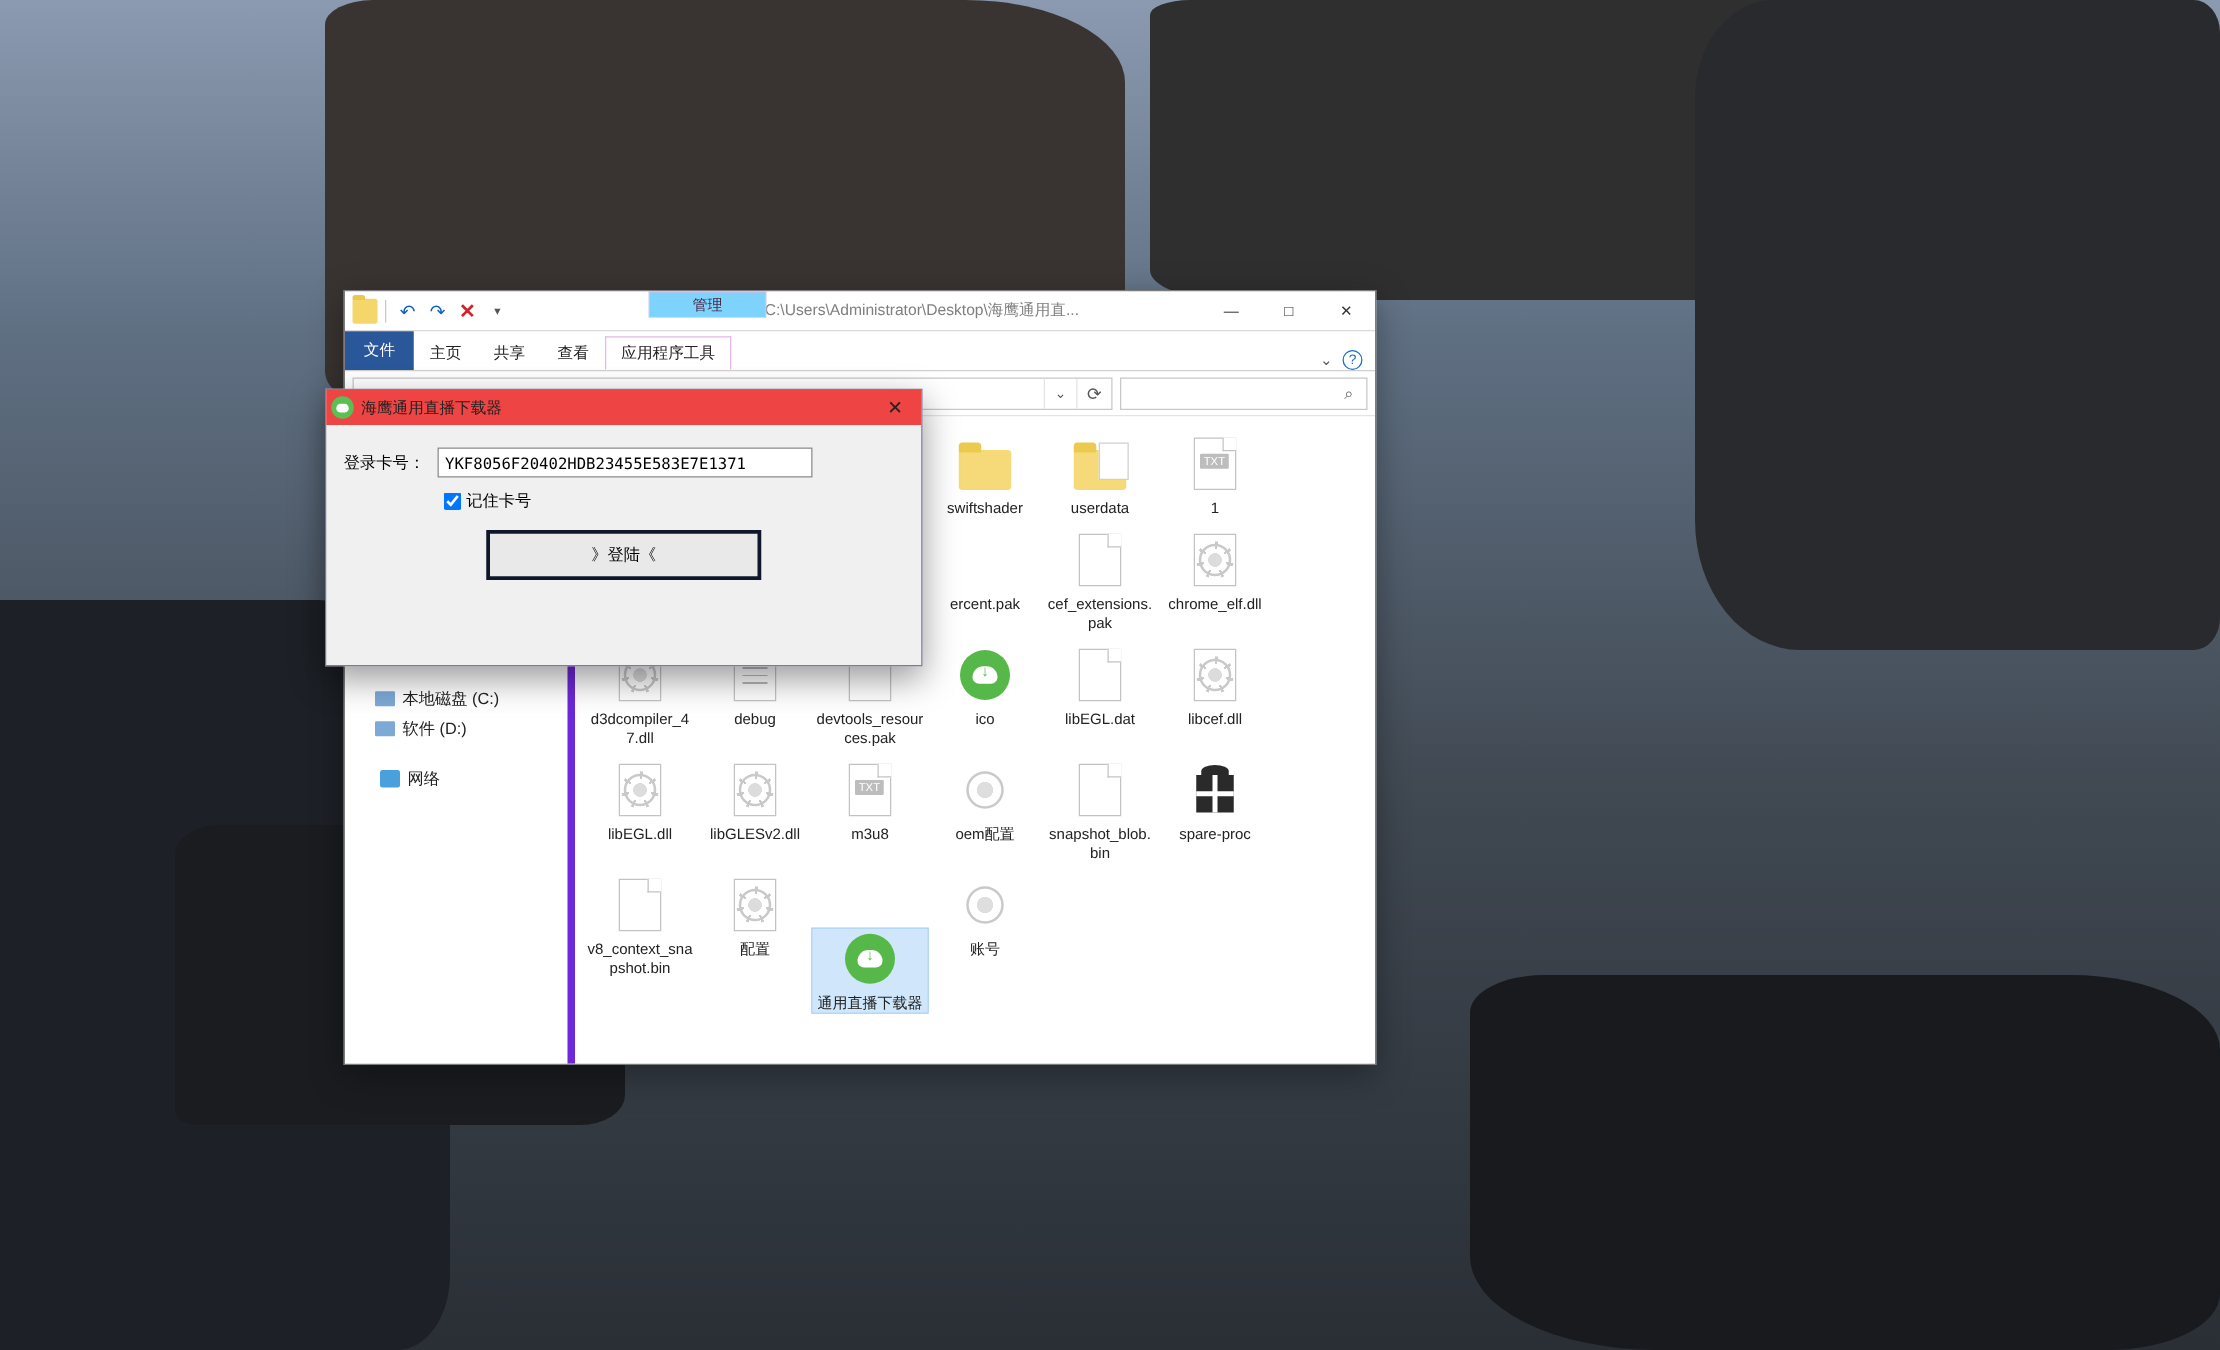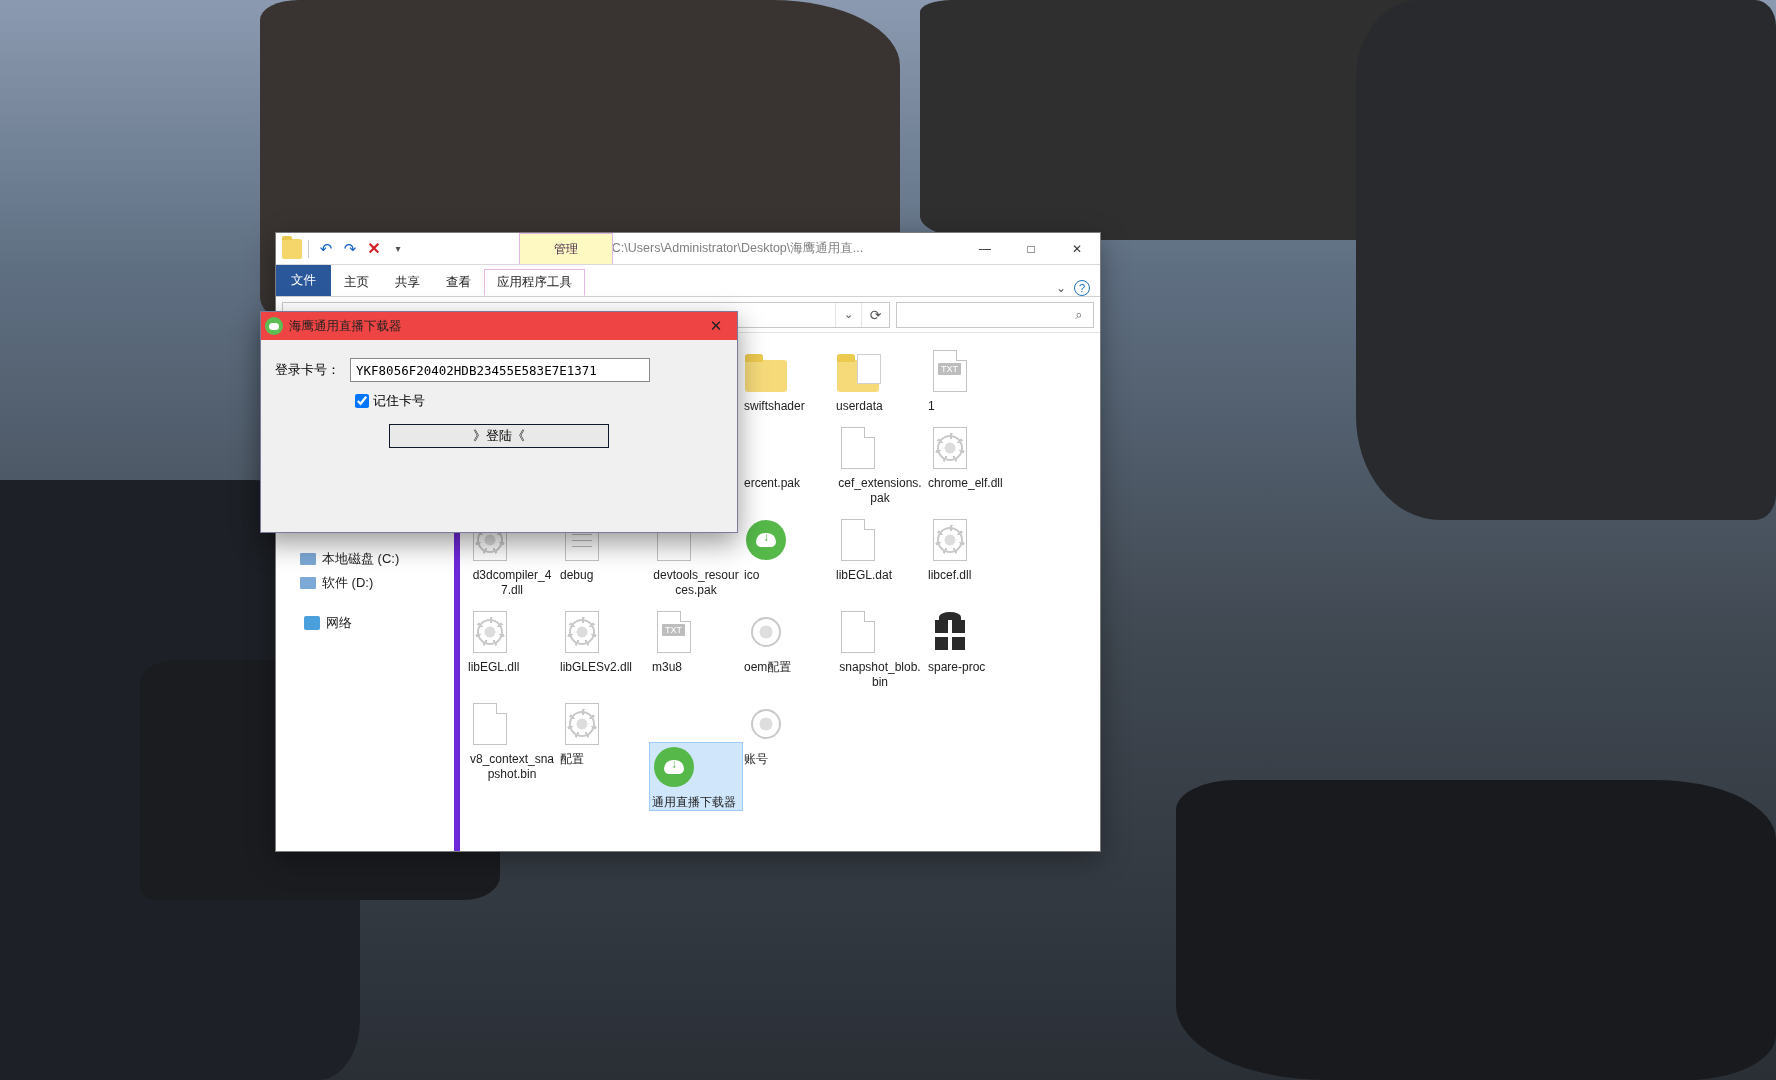--- a/index.html
+++ b/index.html
@@ -27,21 +27,21 @@
   .qat .btn { min-width:22px; height:24px; display:flex; align-items:center; justify-content:center; font-size:15px; color:#1060c0; cursor:default; }
   .qat .btn.red { color:#d1232a; font-size:16px; font-weight:bold; }
   .qat .btn.dark { color:#555; font-size:10px; }
 
   .titletext { flex:1; display:flex; align-items:center; justify-content:center; color:#7f7f7f; font-size:12.5px; padding:0 6px; white-space:nowrap; overflow:hidden; text-overflow:ellipsis; }
 
   .wincontrols { display:flex; }
   .wincontrols .wc { width:46px; display:flex; align-items:center; justify-content:center; color:#333; font-size:12px; }
 
   .ribbon-tabs-row { height:32px; display:flex; align-items:flex-end; border-bottom:1px solid #d0d0d0; }
-  .tabblock.contextual { position:absolute; left:243px; top:0px; width:94px; height:31px; background:#fef9c3; color:#4a2a4a; font-size:12px; display:flex; align-items:center; justify-content:center; border:1px solid #e6b6e6; border-bottom:none; }
+  .tabblock.contextual { position:absolute; left:243px; top:0px; width:94px; height:21px; background:#7dd3fc; color:#4a2a4a; font-size:12px; display:flex; align-items:center; justify-content:center; border:1px solid #e6b6e6; border-bottom:none; }
   .ribbon-tabs { display:flex; align-items:flex-end; height:100%; }
   .rtab { padding:0 12px; height:27px; display:flex; align-items:center; font-size:12.5px; color:#222; border:1px solid transparent; }
   .rtab.file { background:#2a579a; color:#fff; padding:0 14px; height:100%; }
   .rtab.ctx { border-color:#e6b6e6; border-bottom-color:#fff; background:#fff; }
   .ribbon-right { margin-left:auto; display:flex; align-items:center; gap:8px; padding-right:10px; color:#555; font-size:12px; }
   .ribbon-right .chev { font-size:12px; }
   .ribbon-right .help { width:16px; height:16px; border:1px solid #1a6fc4; border-radius:50%; color:#1a6fc4; display:flex; align-items:center; justify-content:center; font-size:11px; }
 
   .navrow { height:36px; border-bottom:1px solid #e4e4e4; display:flex; align-items:center; padding:0 6px; gap:6px; }
   .addrbox { flex:1; height:26px; border:1px solid #c8c8c8; display:flex; align-items:center; }
@@ -53,21 +53,21 @@
 
   .body { flex:1; display:flex; overflow:hidden; }
   .navpane { width:184px; border-right:6px solid #6d28d9; padding-top:214px; font-size:13px; color:#222; }
   .navpane .node { display:flex; align-items:center; gap:6px; height:24px; padding-left:24px; }
   .navpane .node .nicon { width:16px; height:12px; background:#7da9d6; border-radius:1px; position:relative; }
   .navpane .node.net .nicon { background:#49a0dd; border-radius:2px; width:16px; height:14px; }
   .navpane .node.net { padding-left:16px; margin-top:16px;margin-left:12px; }
 
   .filepane { flex:1; overflow:auto; padding:12px 6px 20px 6px; }
   .grid { display:flex; flex-wrap:wrap; align-content:flex-start; }
-  .item { width:92px; margin:2px 0 8px 0; display:flex; flex-direction:column; align-items:flex-start; text-align:center; font-size:12px; color:#222; cursor:default; }
+  .item { width:92px; margin:2px 0 8px 0; display:flex; flex-direction:column; align-items:center; text-align:center; font-size:12px; color:#222; cursor:default; }
   .item .thumb { width:48px; height:48px; margin-bottom:4px; display:flex; align-items:center; justify-content:center; position:relative; }
   .item .label { line-height:1.25; word-break:break-all; padding:0 2px; }
   .item.selected { background:#cfe6fb; outline:1px solid #9ecbf5;margin-top:45px; }
   .item.cut1 .thumb, .item.cut1 .label { visibility:hidden; }
   .item.cut2 .thumb { visibility:hidden; }
 
   
   .ic-folder { width:42px; height:32px; background:#f6da7a; border-radius:3px; position:relative; margin-top:10px;}
   .ic-folder::before{content:"";position:absolute;left:0;top:-6px;width:18px;height:8px;background:#ecc94f;border-radius:3px 3px 0 0;}
   .ic-folder.docs::after{content:"";position:absolute; right:-2px; top:-6px; width:22px; height:28px; background:#fff; border:1px solid #cfcfcf;}
@@ -98,21 +98,21 @@
   .login .dlgtitle .dicon::after{content:"";width:10px;height:7px;background:#fff;border-radius:5px;}
   .login .dlgtitle .ttext{ flex:1; color:#222; }
   .login .dlgtitle .close{ width:34px; height:100%; display:flex; align-items:center; justify-content:center; font-size:15px; color:#222; }
   .login .dlgbody{ padding:18px 14px 10px 14px; font-size:13px; }
   .login .row{ display:flex; align-items:center; gap:10px; }
   .login .row label{ white-space:nowrap; }
   .login .row input.card{ flex:0 0 300px; height:24px; border:1px solid #888; background:#fff; padding:0 5px; font-family:Consolas,monospace; font-size:12.5px; }
   .login .chkrow{ margin:10px 0 14px 80px; display:flex; align-items:center; gap:4px; }
   .login .chkrow input{ width:14px; height:14px; }
   .login .btnrow{ display:flex; justify-content:center; }
-  .login .loginbtn{ width:220px; height:24px; background:#e9e9e9; border:1px solid #0f172a; font-size:13px; display:flex; align-items:center; justify-content:center; gap:2px; }
+  .login .loginbtn{ width:220px; height:40px; background:#e9e9e9; border:3px solid #0f172a; font-size:13px; display:flex; align-items:center; justify-content:center; gap:2px; }
   .login .helprow{ text-align:right; margin-top:14px; padding-right:28px; }
   .login .helprow a{ color:#d62f2f; font-size:13px; text-decoration:none; }
 </style>
 </head>
 <body>
 
 <div class="rocks">
   <div class="r r1"></div>
     <div class="r r2"></div>
     <div class="r r3"></div>

